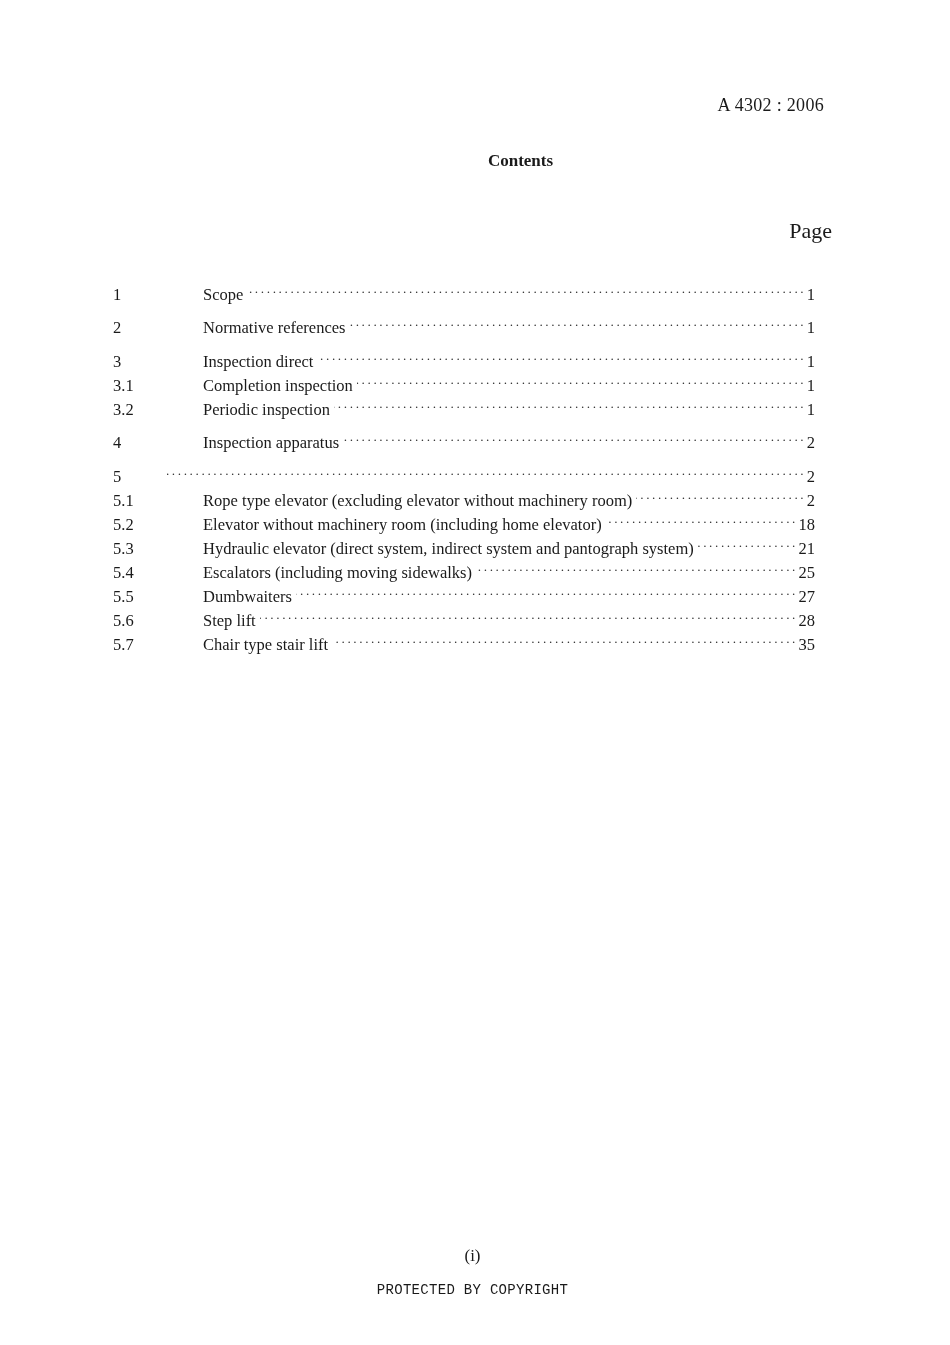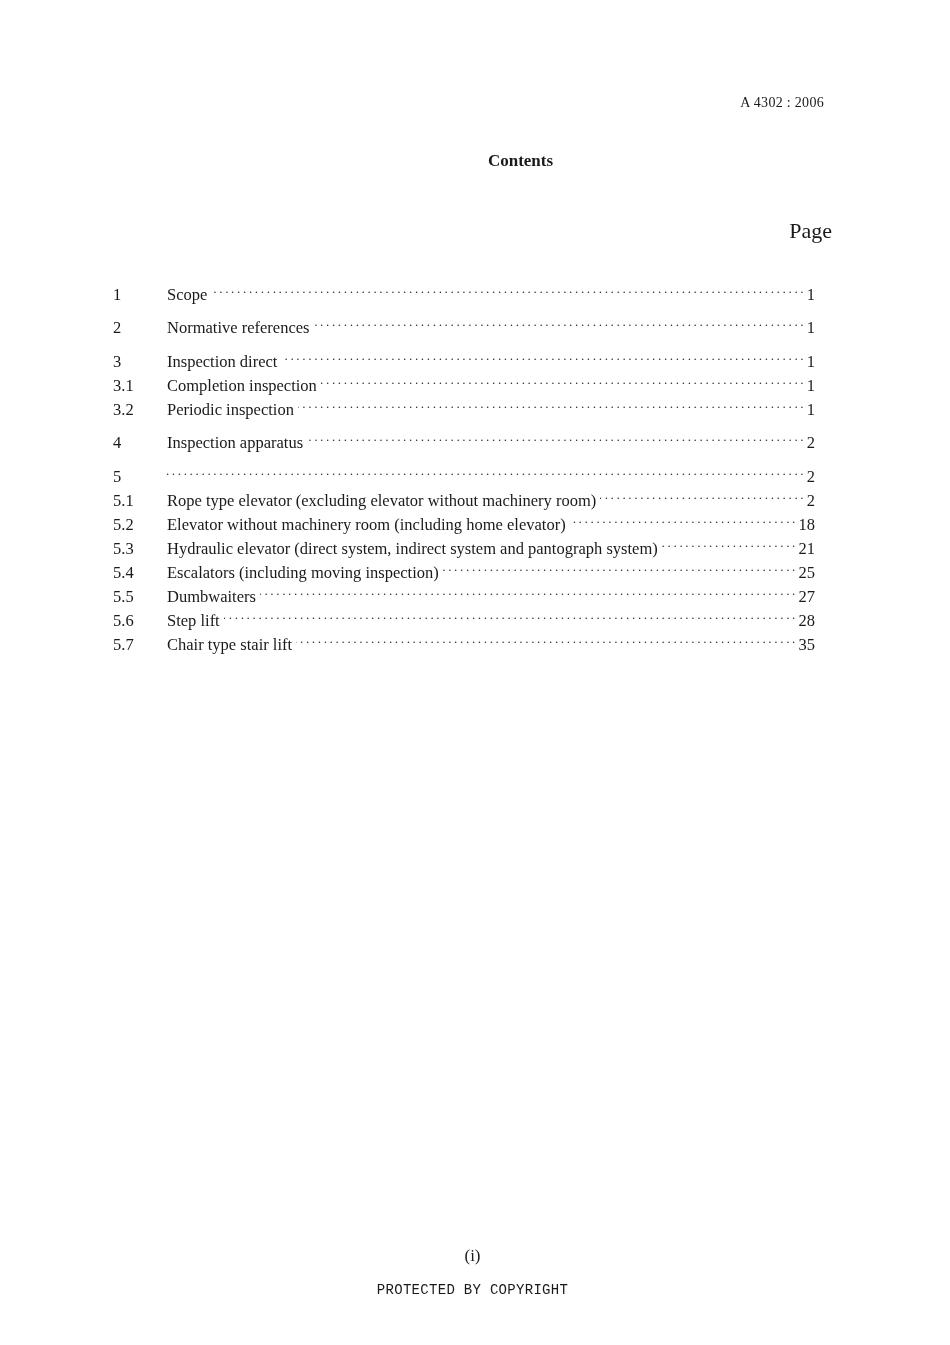--- a/index.html
+++ b/index.html
@@ -1,27 +1,27 @@
 <!DOCTYPE html>
 <html><head>
 <meta charset="utf-8">
 <style>
   html, body { margin: 0; padding: 0; background: #ffffff; }
   body {
     width: 950px; height: 1345px; position: relative; overflow: hidden;
     font-family: "Liberation Serif", "DejaVu Serif", serif; color: #1a1a1a;
   }
-  .doc-id { position: absolute; top: 95px; right: 126px; font-size: 14px; letter-spacing: 0.3px; }
+  .doc-id { position: absolute; top: 95px; right: 126px; font-size: 18px; letter-spacing: 0.3px; }
   .title { position: absolute; top: 151px; left: 0; width: 945px; text-align: center; font-size: 17px; font-weight: bold; margin-left: 48px; }
   .page-label { position: absolute; top: 218px; right: 118px; font-size: 22px; }
   .toc { position: absolute; left: 113px; top: 283px; width: 702px; }
   .toc-row { display: flex; align-items: baseline; height: 24px; font-size: 16.5px; white-space: nowrap; }
   .toc-row.gap { margin-top: 9.5px; }
   .num { width: 54px; flex: none; }
-  .label { flex: none; padding-right: 4px; }
+  .label { flex: none; padding-right: 4px; margin-left: 36px; }
   .leader { flex: 1 1 auto; overflow: hidden; position: relative; height: 1em; }
   .leader::before {
     content: "\00B7\00B7\00B7\00B7\00B7\00B7\00B7\00B7\00B7\00B7\00B7\00B7\00B7\00B7\00B7\00B7\00B7\00B7\00B7\00B7\00B7\00B7\00B7\00B7\00B7\00B7\00B7\00B7\00B7\00B7\00B7\00B7\00B7\00B7\00B7\00B7\00B7\00B7\00B7\00B7\00B7\00B7\00B7\00B7\00B7\00B7\00B7\00B7\00B7\00B7\00B7\00B7\00B7\00B7\00B7\00B7\00B7\00B7\00B7\00B7\00B7\00B7\00B7\00B7\00B7\00B7\00B7\00B7\00B7\00B7\00B7\00B7\00B7\00B7\00B7\00B7\00B7\00B7\00B7\00B7\00B7\00B7\00B7\00B7\00B7\00B7\00B7\00B7\00B7\00B7\00B7\00B7\00B7\00B7\00B7\00B7\00B7\00B7\00B7\00B7\00B7\00B7\00B7\00B7\00B7\00B7\00B7\00B7\00B7\00B7\00B7\00B7\00B7\00B7\00B7\00B7";
     position: absolute; right: 0; bottom: 0; letter-spacing: 1.6px; font-size: 13px; color: #333;
   }
   .page { flex: none; text-align: right; padding-left: 1px; }
   .footer-page { position: absolute; top: 1246px; left: 0; width: 945px; text-align: center; font-size: 17px; }
   .footer-copy { position: absolute; top: 1282px; left: 0; width: 945px; text-align: center; font-size: 14px; letter-spacing: 0.3px; font-family: Liberation Mono, monospace; }
 </style>
 </head>
@@ -86,21 +86,21 @@
       <span class="page">18</span>
     </div>
   <div class="toc-row">
       <span class="num">5.3</span>
       <span class="label">Hydraulic elevator (direct system, indirect system and pantograph system)</span>
       <span class="leader"></span>
       <span class="page">21</span>
     </div>
   <div class="toc-row">
       <span class="num">5.4</span>
-      <span class="label">Escalators (including moving inspection)</span>
+      <span class="label">Escalators (including moving sidewalks)</span>
       <span class="leader"></span>
       <span class="page">25</span>
     </div>
   <div class="toc-row">
       <span class="num">5.5</span>
       <span class="label">Dumbwaiters</span>
       <span class="leader"></span>
       <span class="page">27</span>
     </div>
   <div class="toc-row">

